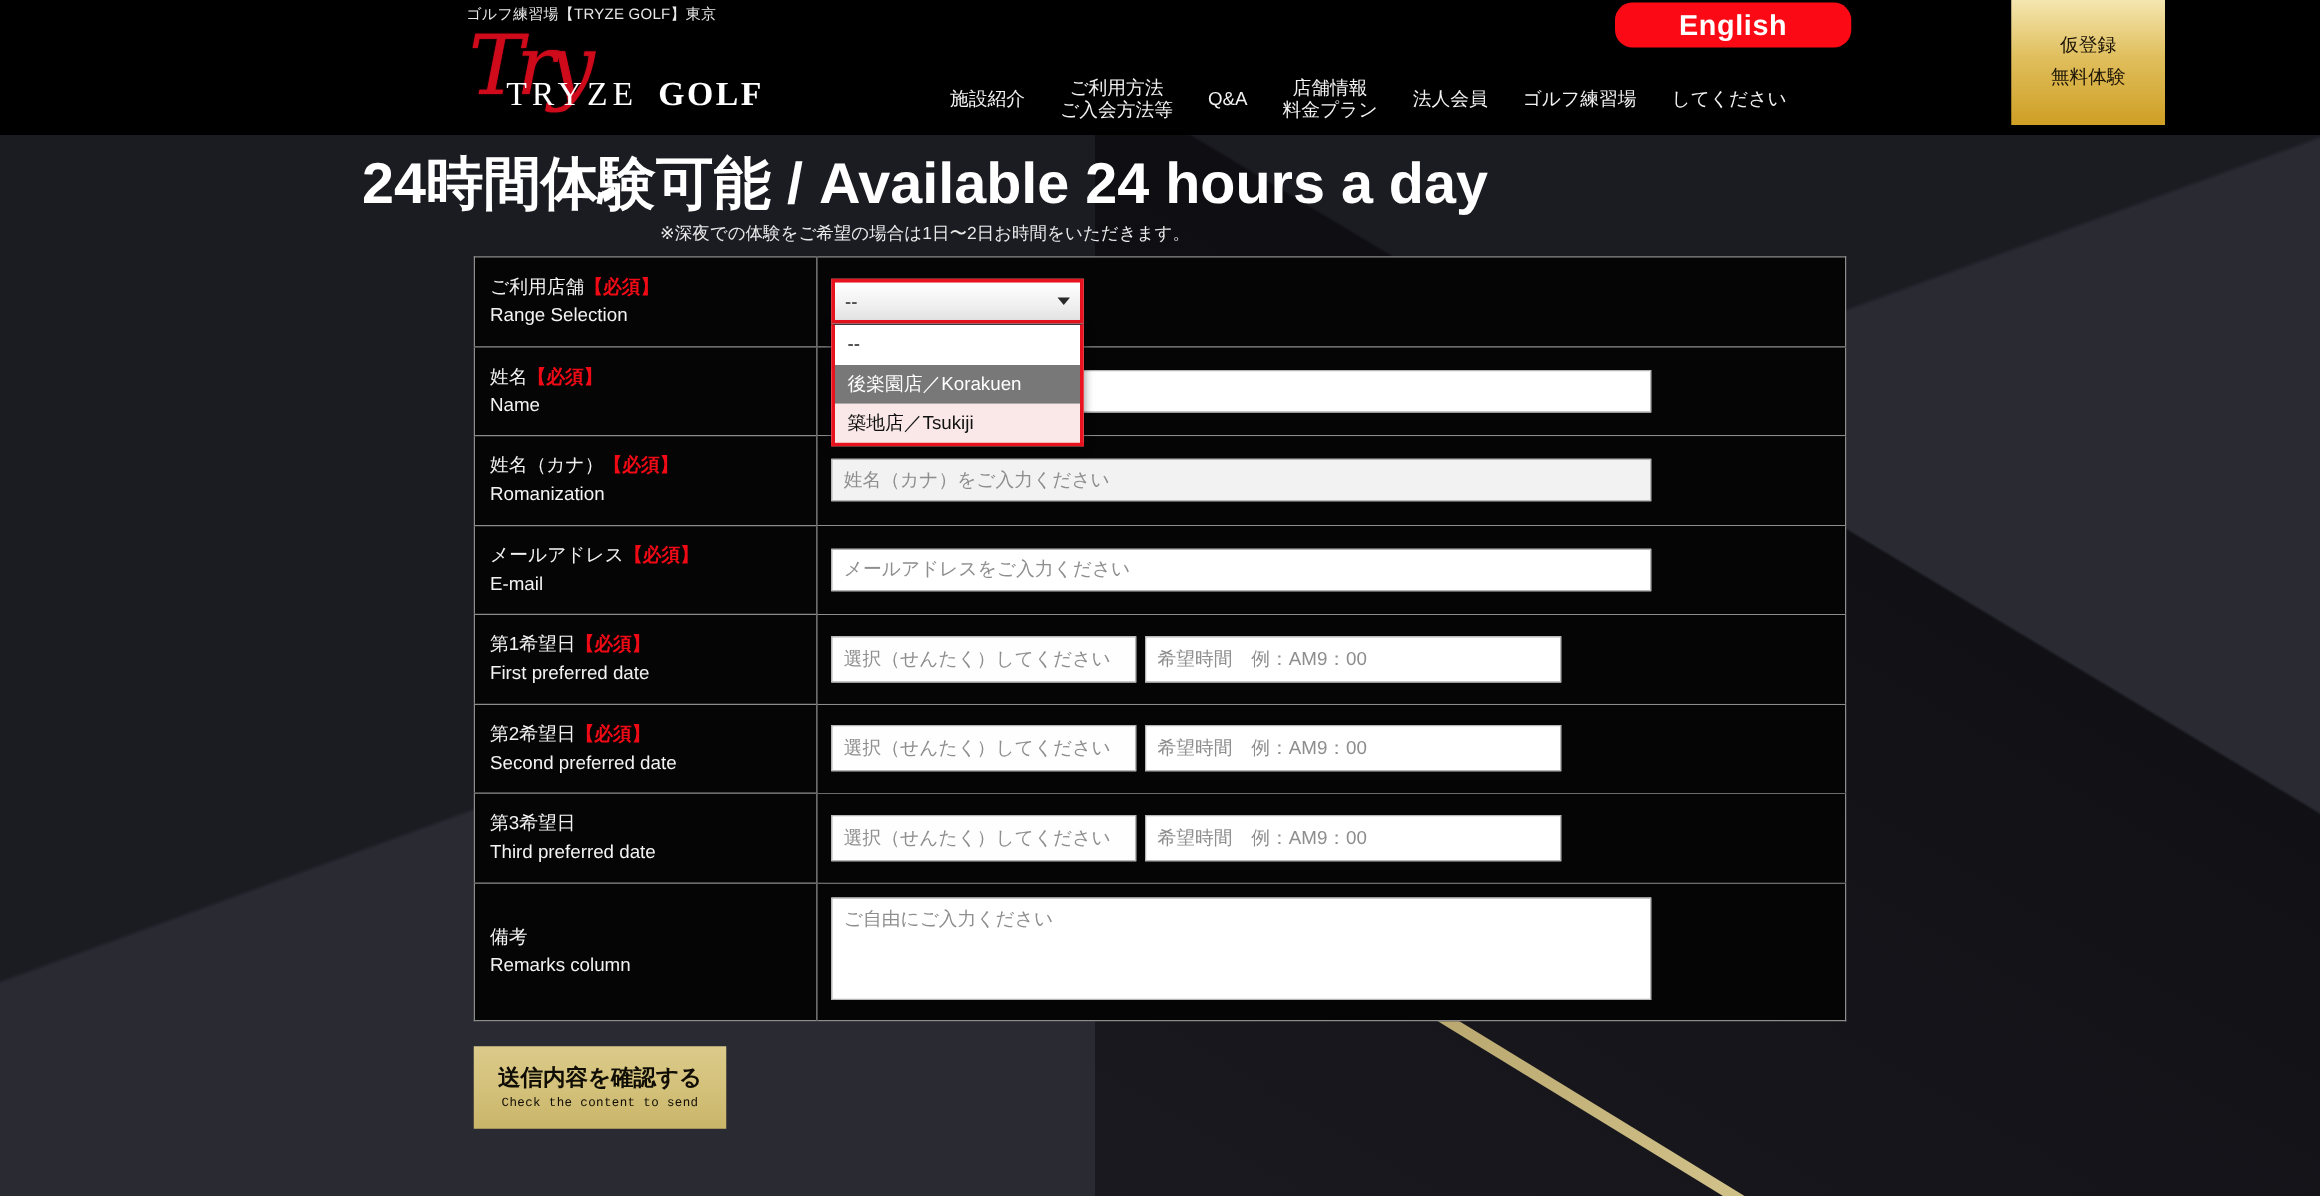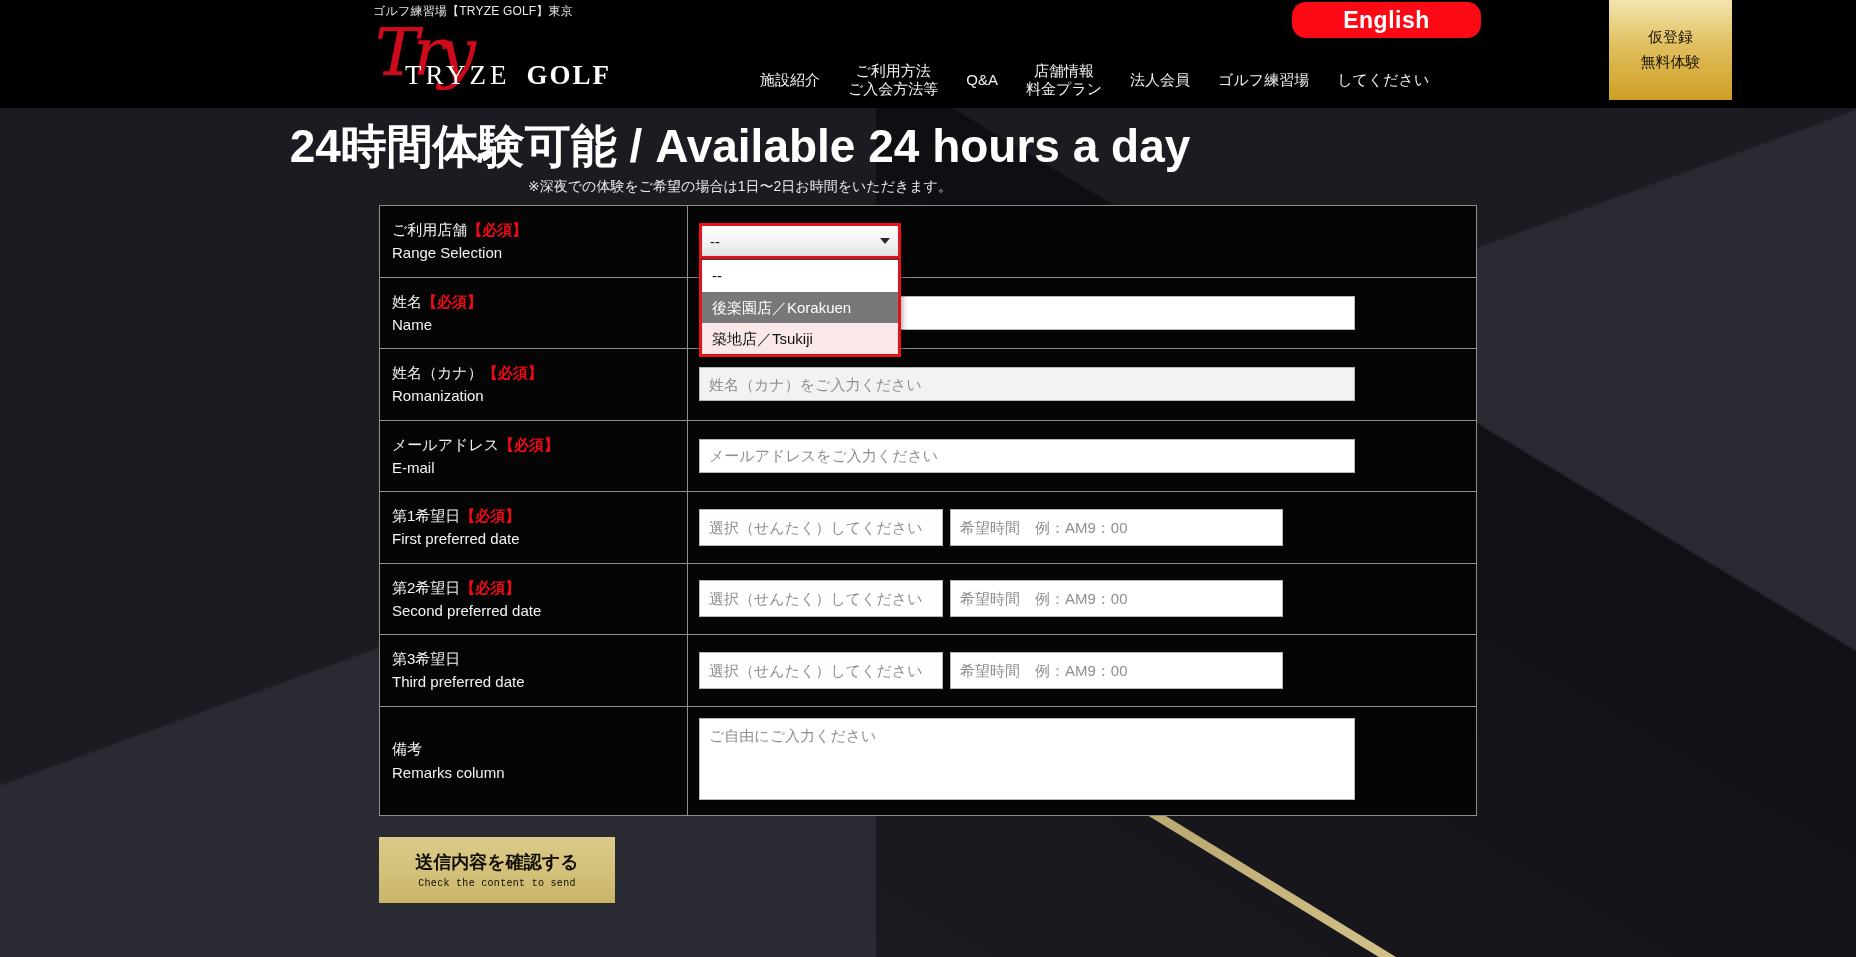--- a/index.html
+++ b/index.html
@@ -203,21 +203,21 @@
     width: 1098px;
     border-collapse: collapse;
     z-index: 6;
     background: #050505;
     border: 1px solid #8d8d8d;
   }
   #form-table tr { border-bottom: 1px solid #8d8d8d; }
   #form-table tr:last-child { border-bottom: none; }
 
   #form-table td.label-cell {
-    width: 308px;
+    width: 274px;
     background: #050505;
     border-right: 1px solid #8d8d8d;
     padding: 12px 12px 12px 12px;
     vertical-align: middle;
   }
   .label-ja {
     font-size: 15px;
     color: #f3f3f3;
     line-height: 1.55;
     white-space: nowrap;
@@ -312,21 +312,21 @@
   }
   .option-row.placeholder { background: #ffffff; }
   .option-row.selected { background: #787878; color: #ffffff; }
   .option-row.alt { background: #fae8e8; color: #111111; }
 
   
   #submit-button {
     position: absolute;
     left: 379px;
     top: 837px;
-    width: 236px;
+    width: 202px;
     height: 66px;
     background: linear-gradient(180deg, #dbca8a 0%, #d3c079 55%, #c9b569 100%);
     border: none;
     color: #100d04;
     cursor: pointer;
     display: flex;
     flex-direction: column;
     align-items: center;
     justify-content: center;
     z-index: 6;

